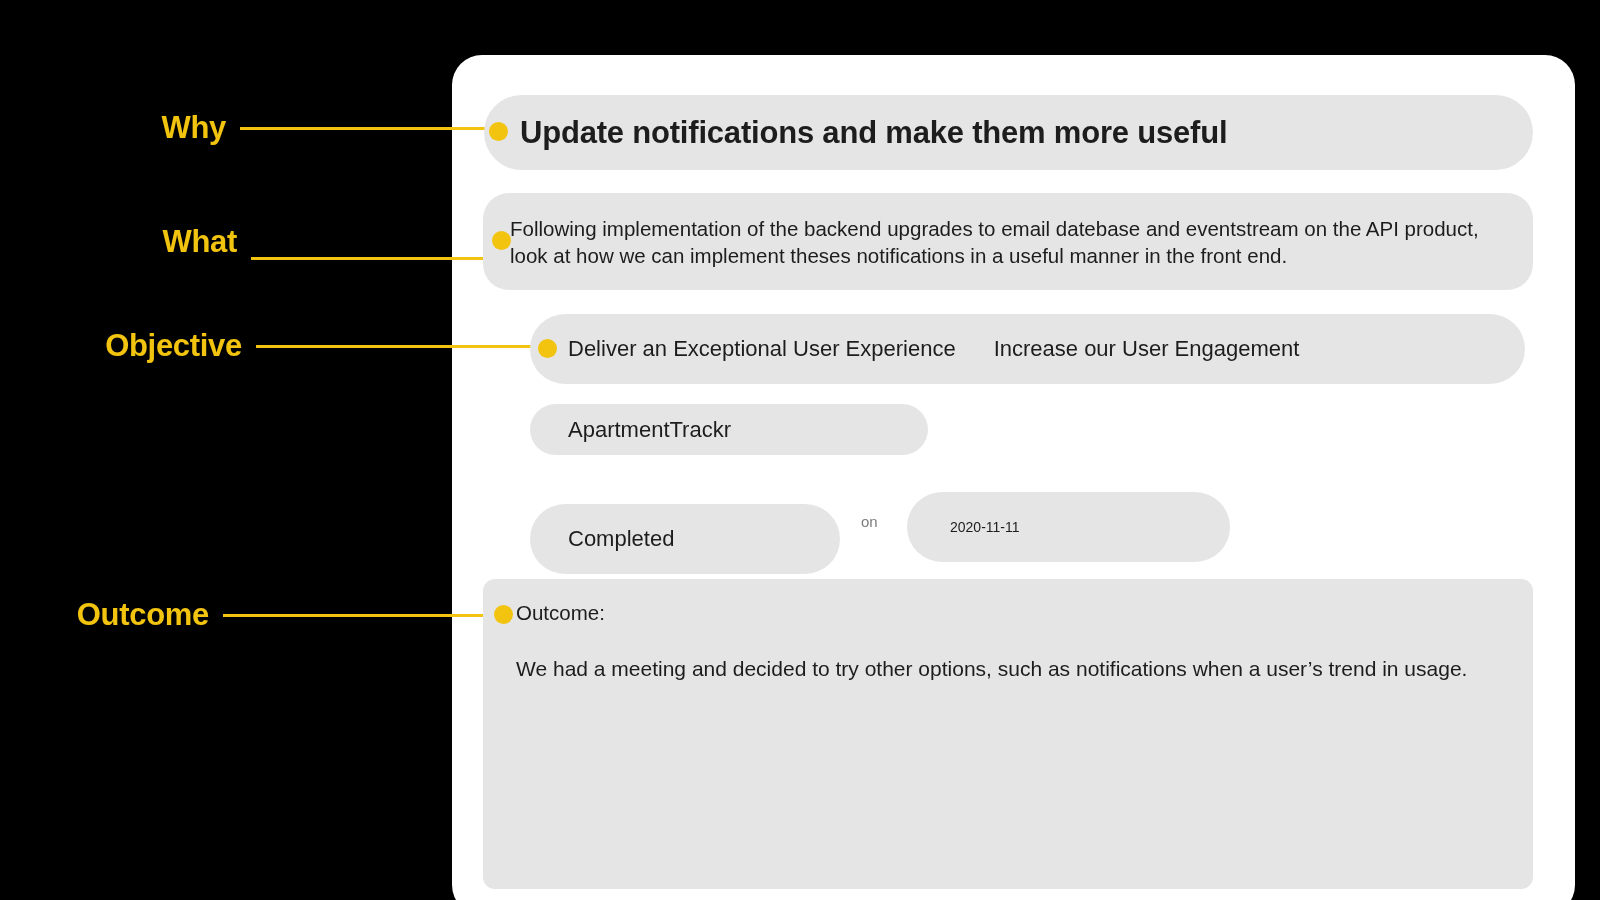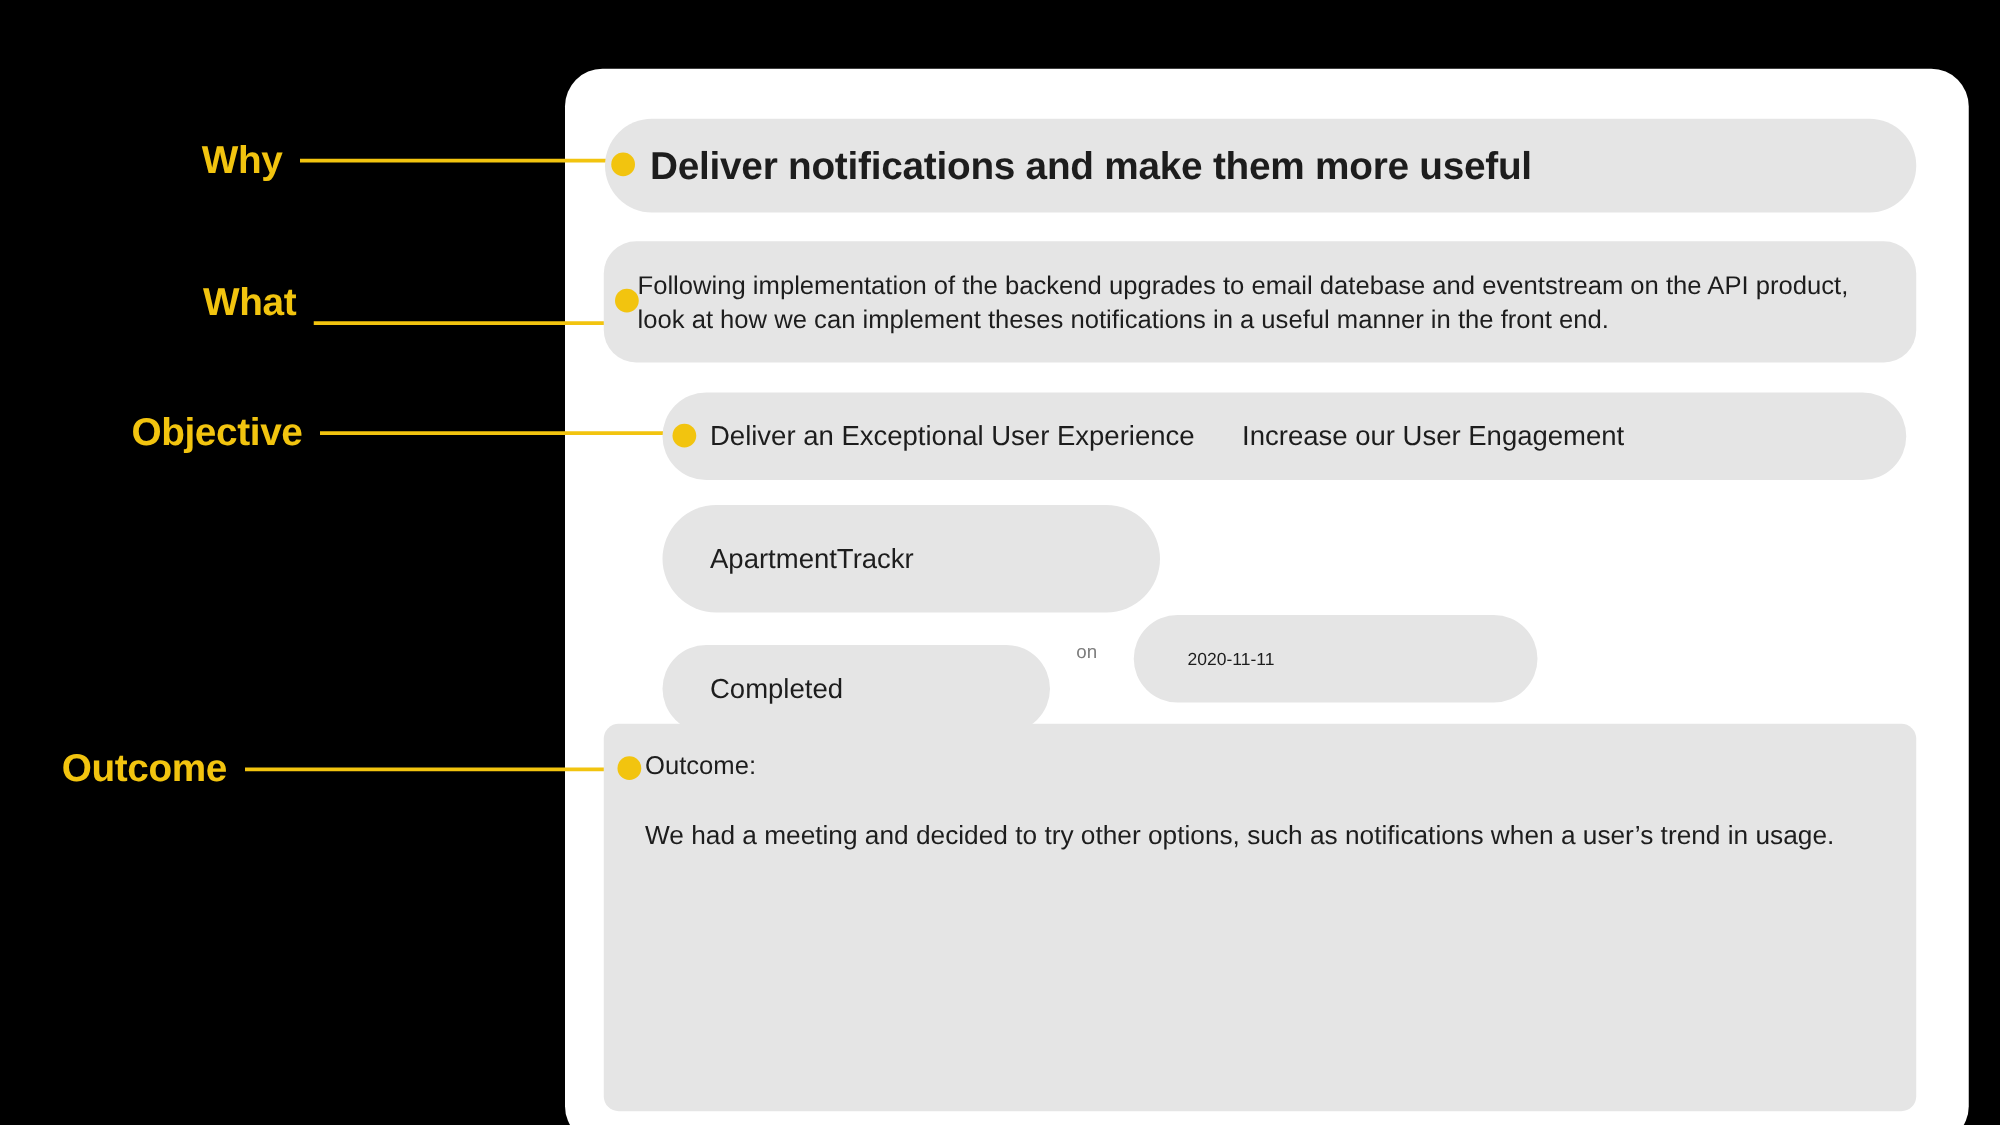--- a/index.html
+++ b/index.html
@@ -111,28 +111,28 @@
   .objective-item {
     font-size: 22px;
     color: #1d1d1d;
     white-space: nowrap;
   }
 
   #product-pill {
     left: 530px;
     top: 404px;
     width: 398px;
-    height: 86px;
+    height: 51px;
     padding-left: 38px;
   }
   #product-text { font-size: 22px; }
 
   #status-pill {
     left: 530px;
-    top: 516px;
+    top: 504px;
     width: 310px;
     height: 70px;
     padding-left: 38px;
   }
   #status-text { font-size: 22px; }
 
   #on-text {
     position: absolute;
     left: 861px;
     top: 513px;
@@ -188,28 +188,28 @@
     <span class="annot-line" style="width:250px;"></span>
   </div>
   <div class="dot" style="left:492px; top:231px;"></div>
 
   <div class="annot" style="left:0px; top:326px; width:556px; justify-content:flex-end;">
     <span class="annot-label">Objective</span>
     <span class="annot-line" style="width:300px;"></span>
   </div>
   <div class="dot" style="left:538px; top:339px;"></div>
 
-  <div class="annot" style="left:0px; top:595px; width:512px; justify-content:center;">
+  <div class="annot" style="left:0px; top:595px; width:512px; justify-content:flex-end;">
     <span class="annot-label">Outcome</span>
     <span class="annot-line" style="width:289px;"></span>
   </div>
   <div class="dot" style="left:494px; top:605px;"></div>
 
   <div class="pill" id="title-pill">
-    <span id="title-text">Deliver notifications and make them more useful</span>
+    <span id="title-text">Update notifications and make them more useful</span>
   </div>
 
   <div class="pill" id="objective-pill">
     <span class="objective-item">Deliver an Exceptional User Experience</span>
     <span class="objective-item">Increase our User Engagement</span>
   </div>
 
   <div class="pill" id="desc-pill">
     <span id="desc-text">Following implementation of the backend upgrades to email datebase and eventstream on the API product, look at how we can implement theses notifications in a useful manner in the front end.</span>
   </div>

